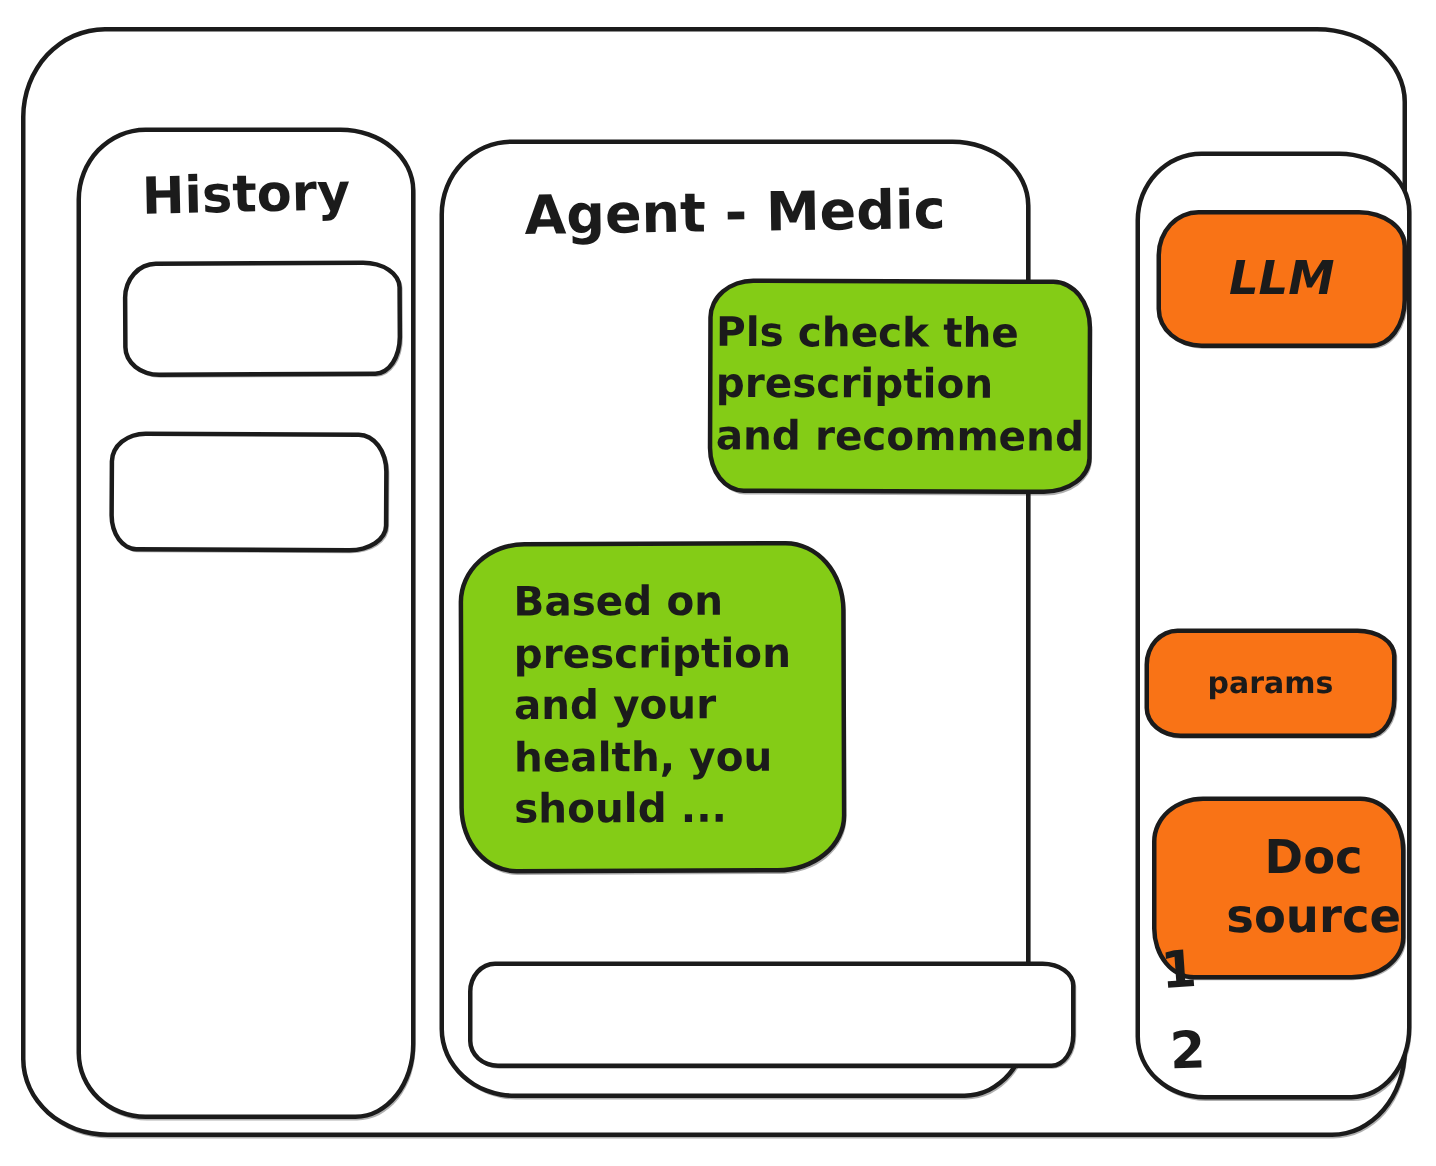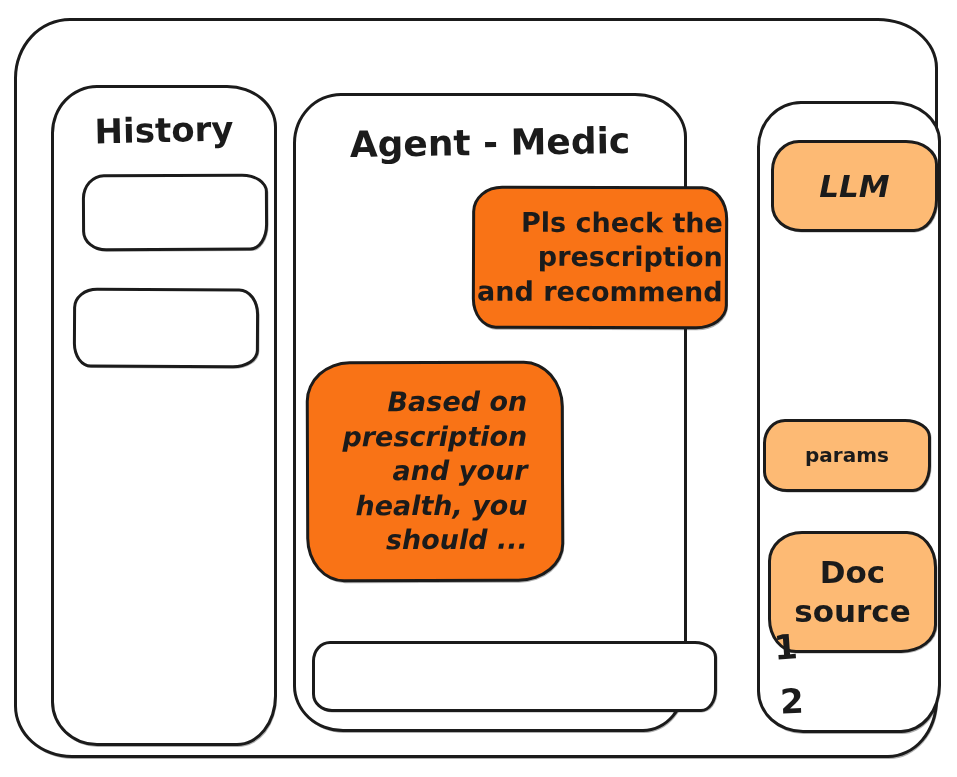--- a/index.html
+++ b/index.html
@@ -66,40 +66,39 @@
     position: absolute;
     left: 0; right: 0; top: 26px;
     text-align: center;
     font-size: 36px;
     transform: rotate(-0.8deg);
     white-space: nowrap;
   }
   .bubble {
     position: absolute;
     border: 3px solid #1b1b1b;
-    background: #f97316;
+    background: #84cc16;
     display: flex;
     align-items: center;
     justify-content: center;
-    text-align: right;
+    text-align: left;
     font-size: 27px;
     line-height: 1.28;
     white-space: pre-line;
     box-shadow: 1px 2px 0 -1px rgba(27,27,27,0.35);
   }
   .bubble-user {
     left: 176px; top: 90px; width: 256px; height: 143px;
     border-radius: 30px 26px 32px 24px / 26px 32px 24px 30px;
     transform: rotate(0.2deg);
   }
   .bubble-agent {
     left: 10px; top: 265px; width: 258px; height: 221px;
     border-radius: 44px 40px 46px 38px / 40px 46px 38px 44px;
     transform: rotate(-0.2deg);
-    font-style: italic;
   }
   .chat-input {
     position: absolute;
     left: 16px; top: 545px; width: 405px; height: 71px;
     border: 3px solid #1b1b1b;
     border-radius: 18px 22px 16px 20px / 20px 16px 22px 18px;
     background: #fff;
     font: inherit;
     font-size: 26px;
     padding: 0 18px;
@@ -107,21 +106,21 @@
     box-shadow: 1px 1px 0 -0.5px rgba(27,27,27,0.35);
   }
   
   .toolbar {
     left: 740px; top: 80px; width: 184px; height: 632px;
     border-radius: 44px 48px 40px 46px / 46px 40px 48px 42px;
   }
   .tool-button {
     position: absolute;
     border: 3px solid #1b1b1b;
-    background: #fdba74;
+    background: #f97316;
     display: flex;
     align-items: center;
     justify-content: center;
     text-align: center;
     font-size: 31px;
     font-weight: bold;
     font-family: inherit;
     color: #1b1b1b;
     white-space: pre-line;
     line-height: 1.25;
@@ -130,21 +129,21 @@
   }
   .tool-llm    { left: 11px; top: 36px;  width: 167px; height: 92px;
                  border-radius: 28px 32px 24px 30px / 30px 24px 32px 26px;
                  font-style: italic; }
   .tool-ocr    { left: 11px; top: 149px; width: 167px; height: 92px;
                  border-radius: 30px 24px 32px 26px / 26px 32px 24px 30px; }
   .tool-params { left: 3px;  top: 315px; width: 168px; height: 73px;
                  border-radius: 22px 26px 18px 24px / 24px 18px 26px 20px;
                  font-size: 20px; }
   .tool-doc    { left: 8px;  top: 427px; width: 169px; height: 122px;
-                 border-radius: 34px 30px 36px 28px / 30px 36px 28px 34px; }
+                 border-radius: 34px 30px 36px 28px / 30px 36px 28px 34px; justify-content: flex-end; }
   .doc-num {
     position: absolute;
     font-size: 34px;
     cursor: pointer;
   }
   .doc-num-1 { left: 14px; top: 523px; transform: rotate(-4deg); }
   .doc-num-2 { left: 20px; top: 577px; transform: rotate(-2deg); }
 </style>
 </head>
 <body>

